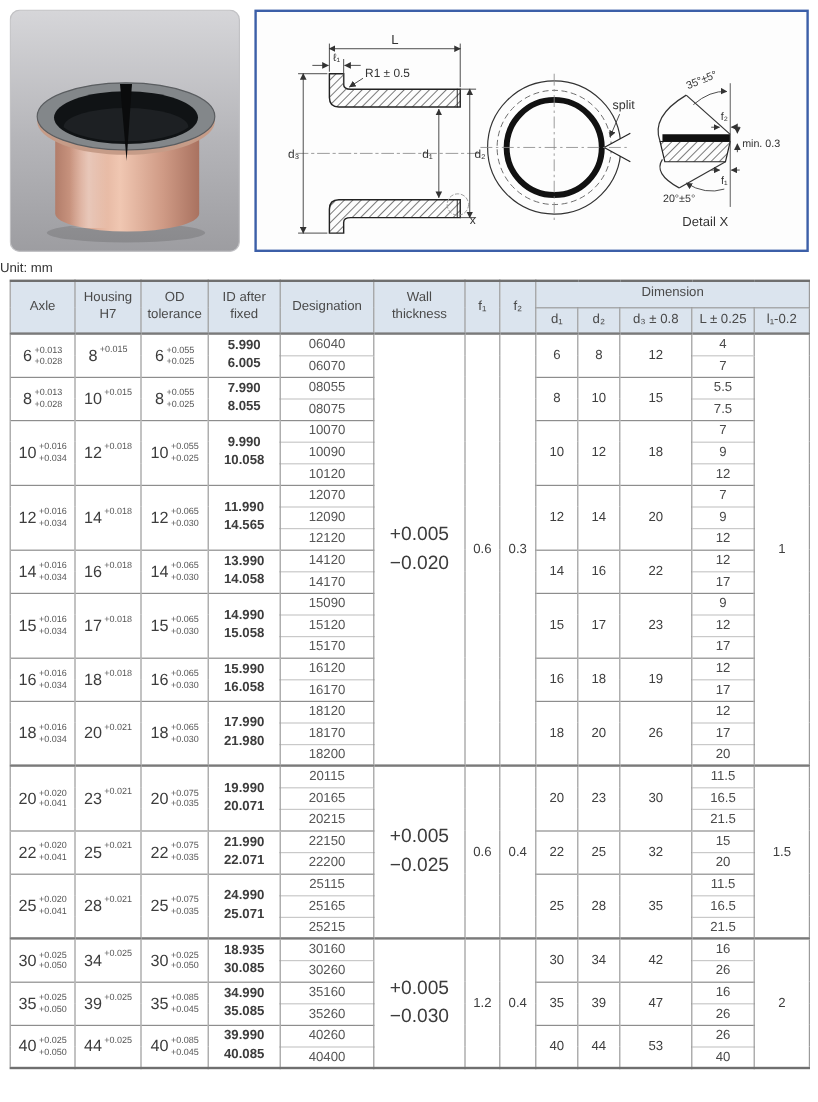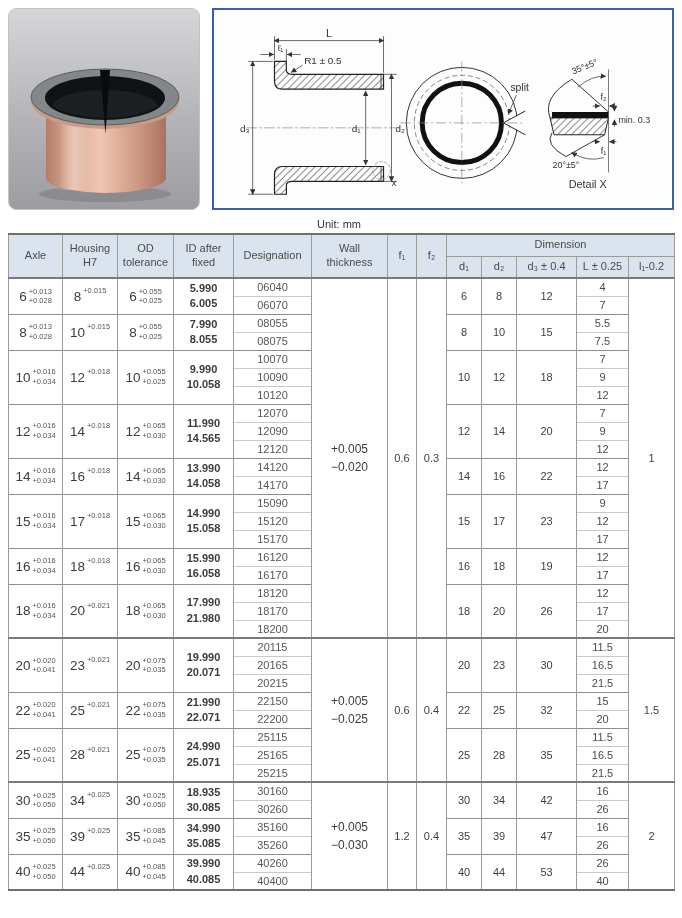--- a/index.html
+++ b/index.html
@@ -10,21 +10,21 @@
   }
   .top-row { display:flex; gap:12px; padding:8px 8px 0 8px; height:210px; }
   .photo-wrap { width:192px; height:202px; flex:0 0 auto; }
   .drawing-panel {
     flex:1; height:202px; border:2px solid #3c5fa8; background:#fdfdfd;
     display:flex; align-items:center; justify-content:center;
   }
   .drawing-panel svg, .photo-wrap svg { display:block; }
 
   .unit-label {
-    text-align:center; font-size:11px; color:#333; margin:8px 4px 3px 0;
+    text-align:left; font-size:11px; color:#333; margin:8px 4px 3px 0;
   }
 
   table.spec-table {
     width:666px; margin:0 8px; border-collapse:collapse; table-layout:fixed;
     border-top:2px solid #6f6f6f; border-bottom:2px solid #6f6f6f;
     border-left:1px solid #8f8f8f; border-right:1px solid #8f8f8f;
   }
   .spec-table th {
     background:#dbe4ee; font-weight:normal; color:#4a4a4a; font-size:11px;
     border:1px solid #9b9b9b; padding:1px 2px; line-height:1.25;
@@ -39,21 +39,21 @@
   tr.row-sub td   { border-top:1px solid #c9c9c9; }
   tr.row-group td { border-top:1px solid #8d8d8d; }
   tr.row-wall td  { border-top:2px solid #7a7a7a; }
 
   .tol-wrap { display:inline-flex; align-items:center; gap:2px; }
   .tol-main { font-size:13.5px; color:#3c3c3c; }
   .tol-stack { display:inline-flex; flex-direction:column; font-size:7.5px;
                line-height:1.3; text-align:left; color:#555; }
   .tol-stack.single { transform:translateY(-5px); }
   .id-line { font-size:11px; line-height:1.4; color:#3c3c3c;font-weight:bold; }
-  .wall-line { font-size:12px; line-height:1.5; color:#3c3c3c; }
+  .wall-line { font-size:16px; line-height:1.5; color:#3c3c3c; }
   .desig-cell { font-size:10.5px; color:#565656; }
   .L-cell { font-size:10.5px; color:#4a4a4a; }
   .dim-cell { font-size:12px; }
   .f-cell, .l1-cell { font-size:11.5px; }
 
   svg text { font-family:"Liberation Sans","DejaVu Sans",sans-serif; fill:#333; }
 </style>
 </head>
 <body>
 
@@ -207,21 +207,21 @@
       <th rowspan="2">Designation</th>
       <th rowspan="2">Wall
 thickness</th>
       <th rowspan="2">f₁</th>
       <th rowspan="2">f₂</th>
       <th colspan="5">Dimension</th>
     </tr>
     <tr>
       <th>d₁</th>
       <th>d₂</th>
-      <th>d₃ ± 0.4</th>
+      <th>d₃ ± 0.8</th>
       <th>L ± 0.25</th>
       <th>l₁-0.2</th>
     </tr>
   </thead>
   <tbody>
       <tr class="row-wall">
         <td rowspan="2" class="tol-cell"><span class="tol-wrap">
             <span class="tol-main">6</span>
             <span class="tol-stack">
               <span>+0.013</span>

